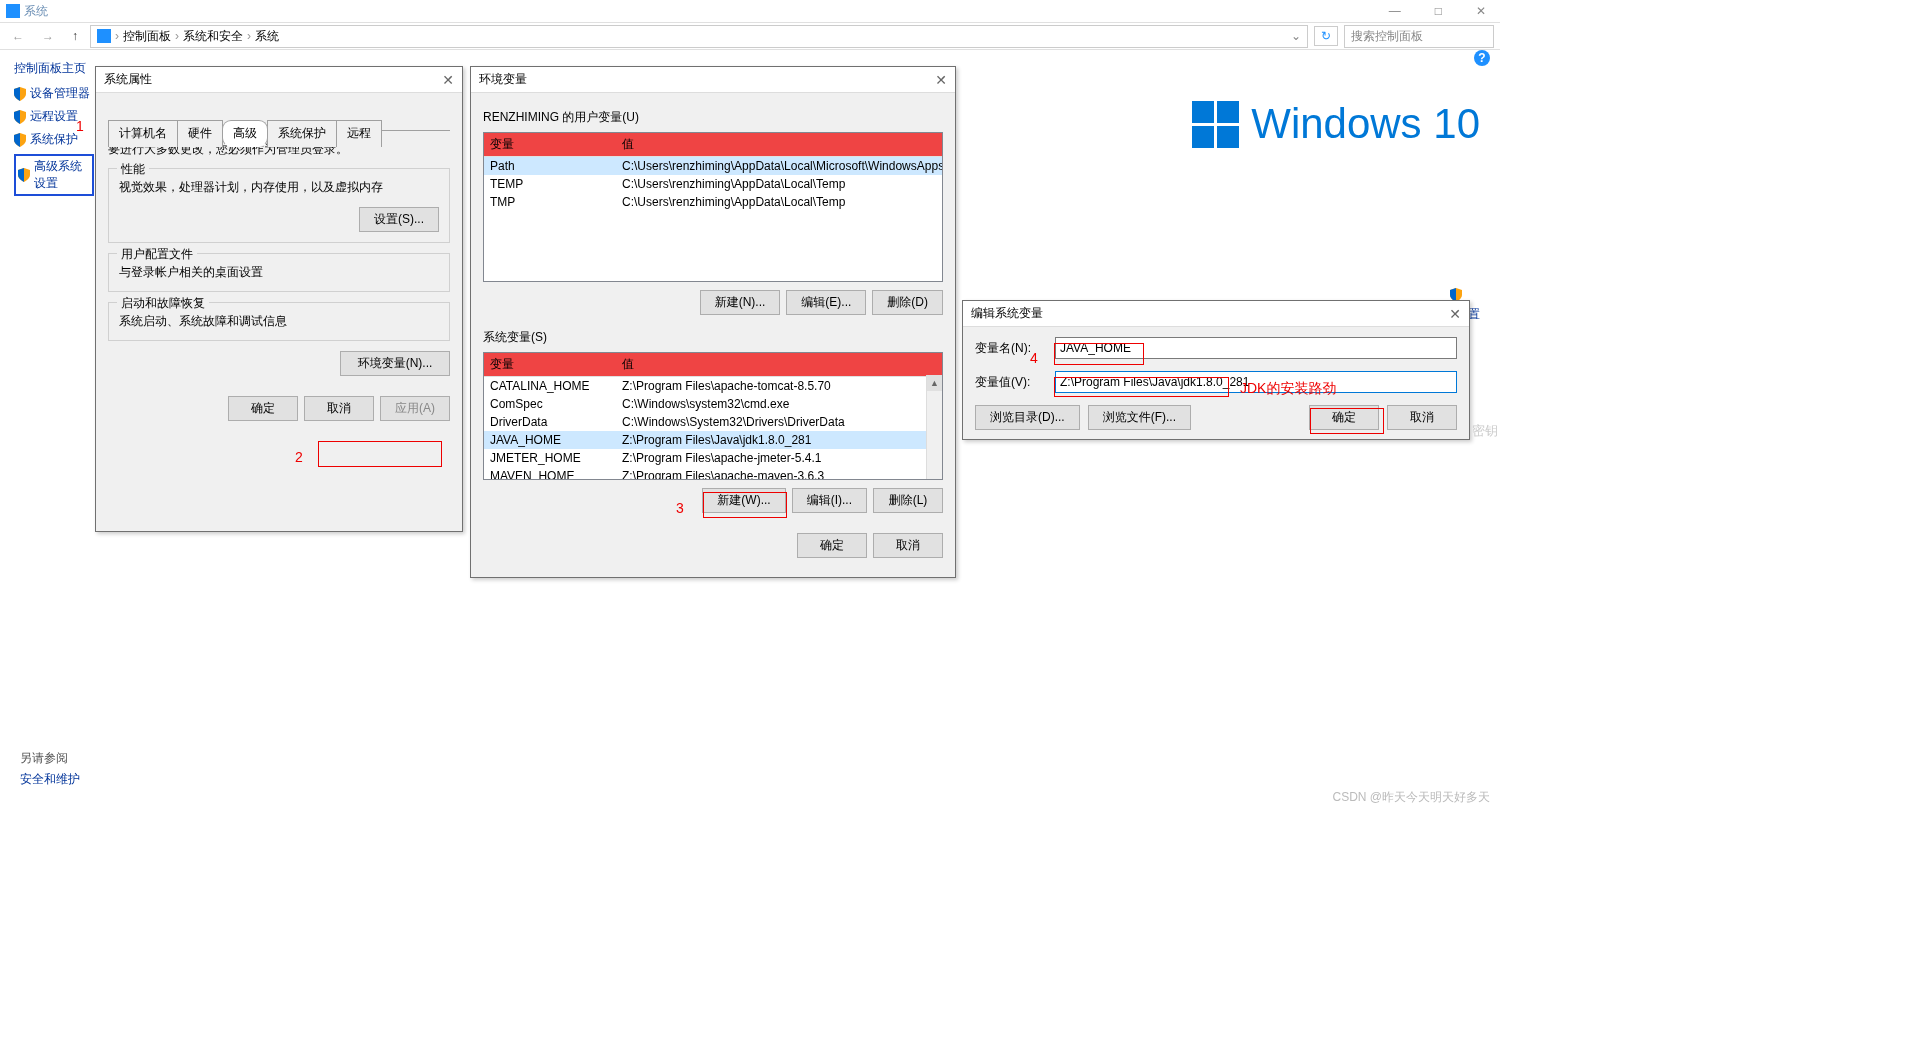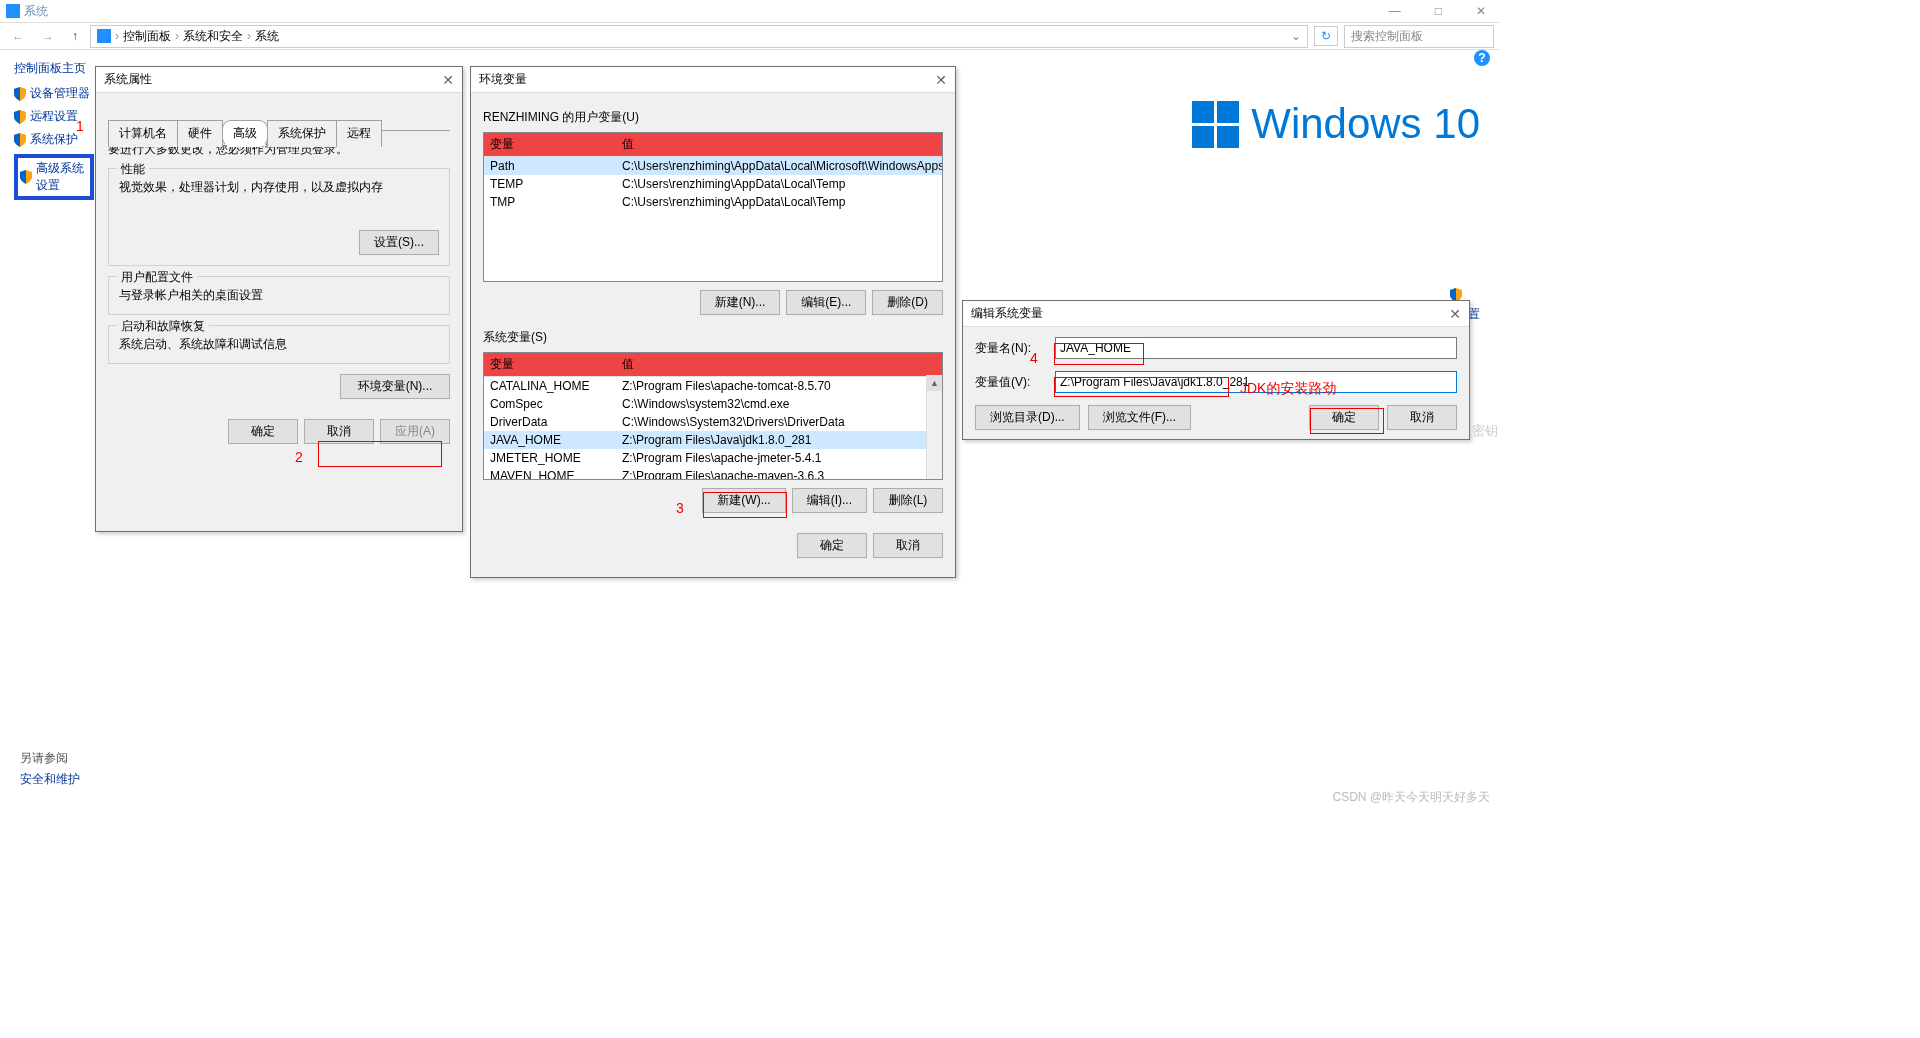--- a/index.html
+++ b/index.html
@@ -25,21 +25,21 @@
 
 .helprow { text-align: right; padding-right: 10px; }
 .helprow span { display: inline-block; width: 16px; height: 16px; background: #1e90ff; color: #fff; border-radius: 50%; text-align: center; line-height: 16px; font-weight: bold; }
 
 
 .sidebar { position: absolute; top: 60px; left: 14px; width: 80px; }
 .sidebar .hdr { color: #003399; margin-bottom: 8px; }
 .sidebar .item { display: flex; align-items: center; gap: 4px; color: #003399; margin-bottom: 6px; cursor: default; }
 .sidebar .shield { width: 12px; height: 14px; display: inline-block; }
 .sidebar .shield svg { width: 12px; height: 14px; }
-.sidebar .boxed { border: 4px solid #1d4ed8; padding: 2px; }
+.sidebar .boxed { border: 2px solid #1d4ed8; padding: 2px; }
 
 
 .brand { position: absolute; right: 20px; top: 100px; display: flex; align-items: center; gap: 12px; color: #0078d7; font-size: 42px; font-weight: 300; padding-left: 44px; }
 .brand .logo { display: grid; grid-template-columns: 22px 22px; grid-template-rows: 22px 22px; gap: 3px; }
 .brand .logo span { background: #0078d7; }
 
 
 .changeset { position: absolute; right: 20px; top: 288px; color: #003399; display: flex; align-items: center; gap: 4px; flex-direction: column; }
 
 
@@ -187,21 +187,21 @@
       <div class="tab">计算机名</div>
       <div class="tab">硬件</div>
       <div class="tab active">高级</div>
       <div class="tab">系统保护</div>
       <div class="tab">远程</div>
     </div>
     <div style="margin-bottom:10px">要进行大多数更改，您必须作为管理员登录。</div>
     <div class="group">
       <span class="gtitle">性能</span>
       <div>视觉效果，处理器计划，内存使用，以及虚拟内存</div>
-      <div class="grow" style="margin-top:34px">
+      <div class="grow" style="margin-top:11px">
           <button class="btn">设置(S)...</button>
         </div>
     </div>
     <div class="group">
       <span class="gtitle">用户配置文件</span>
       <div>与登录帐户相关的桌面设置</div>
     </div>
     <div class="group">
       <span class="gtitle">启动和故障恢复</span>
       <div>系统启动、系统故障和调试信息</div>

